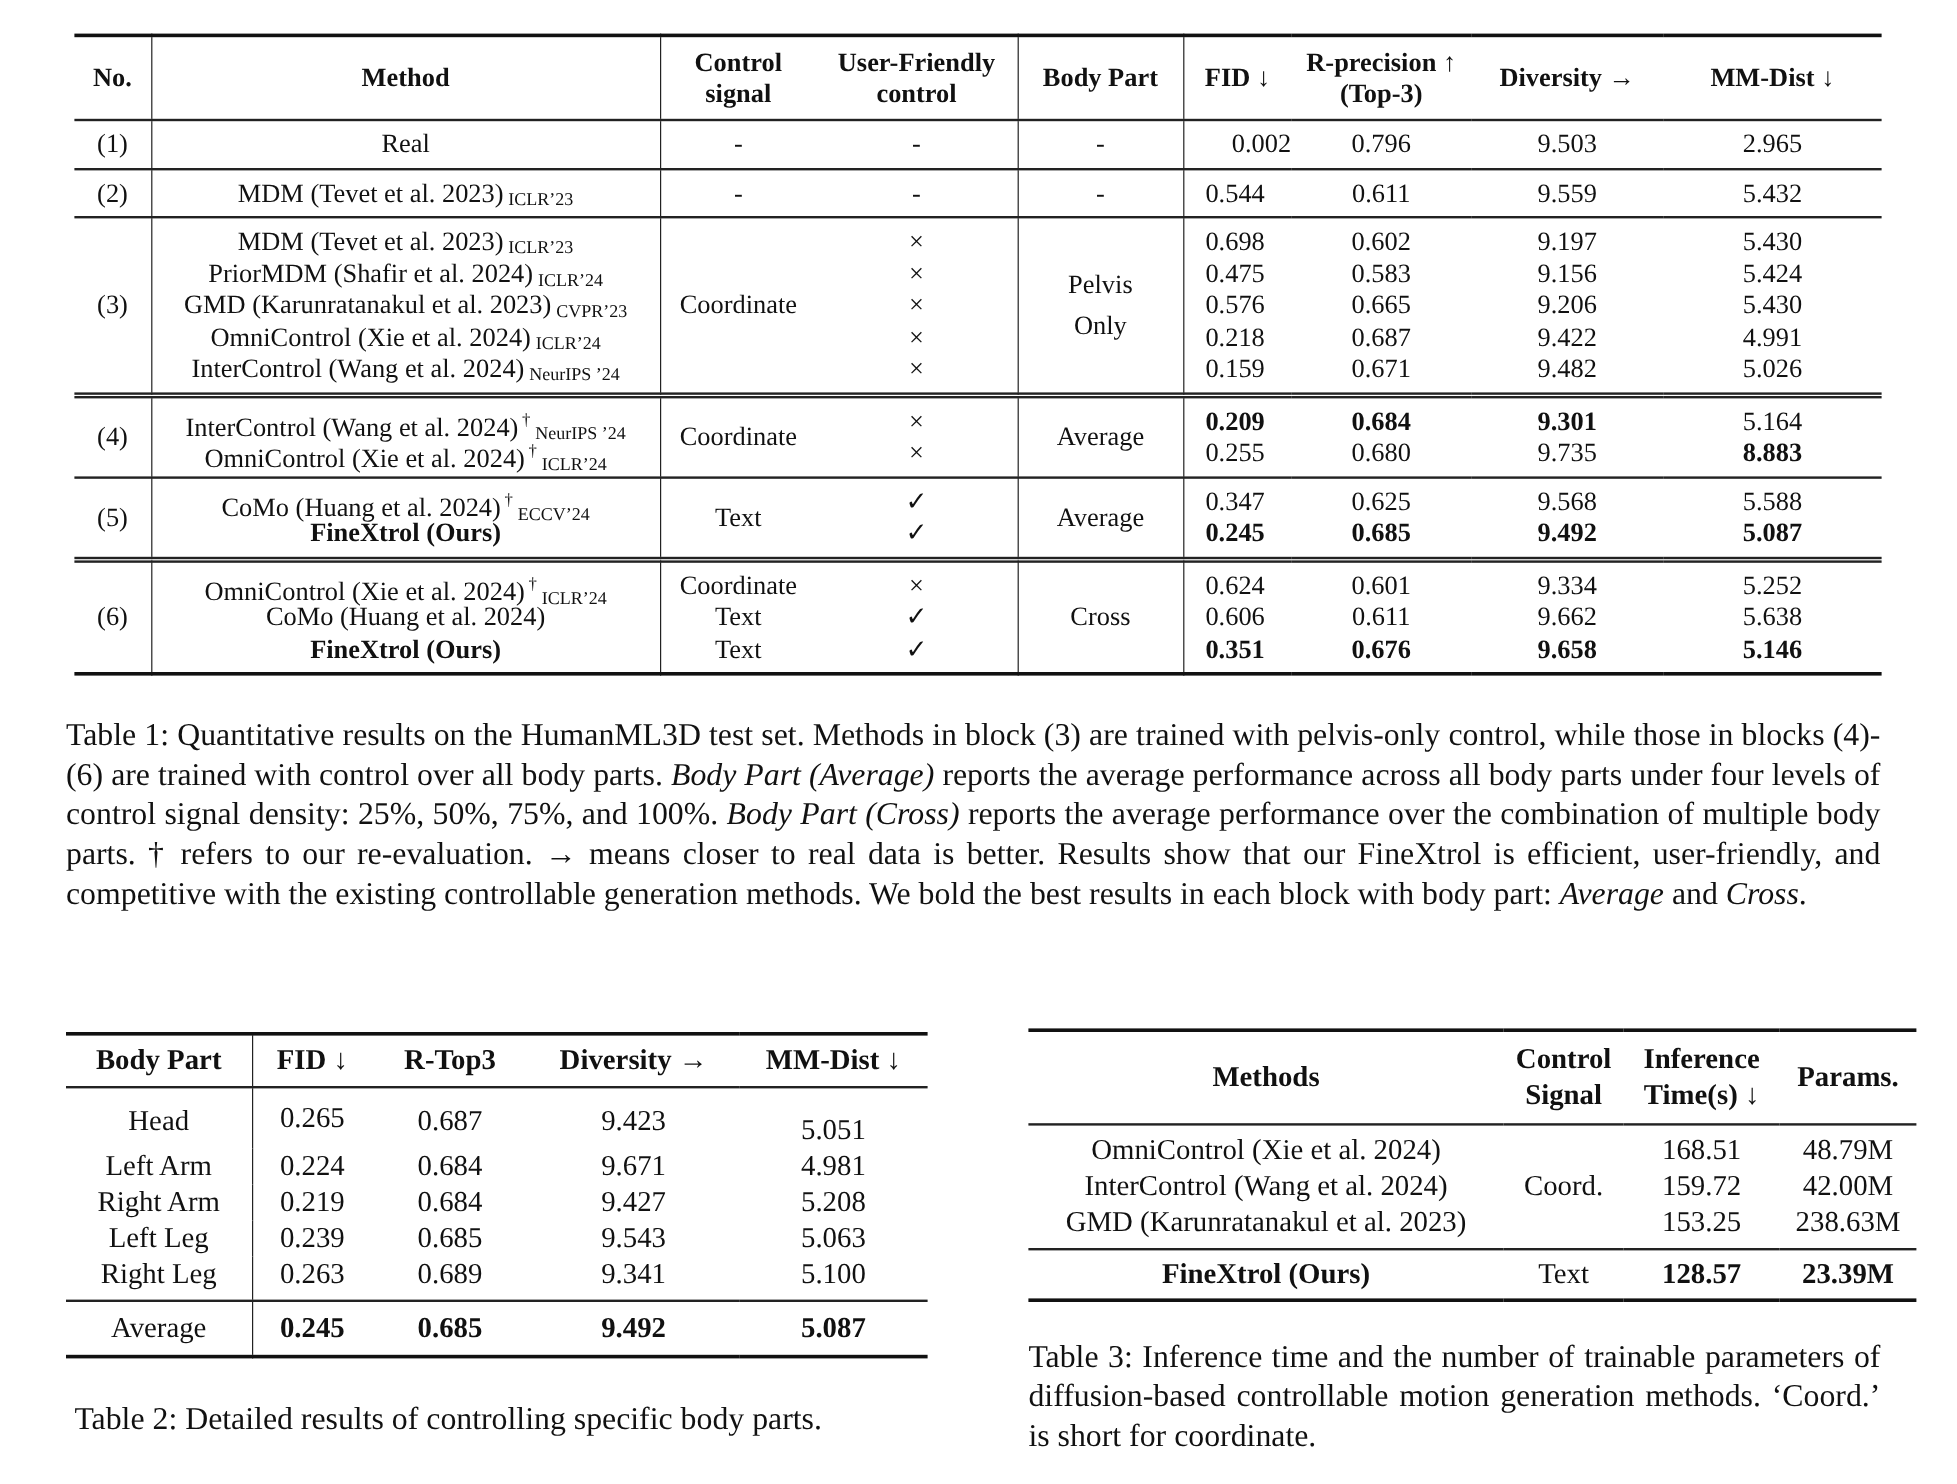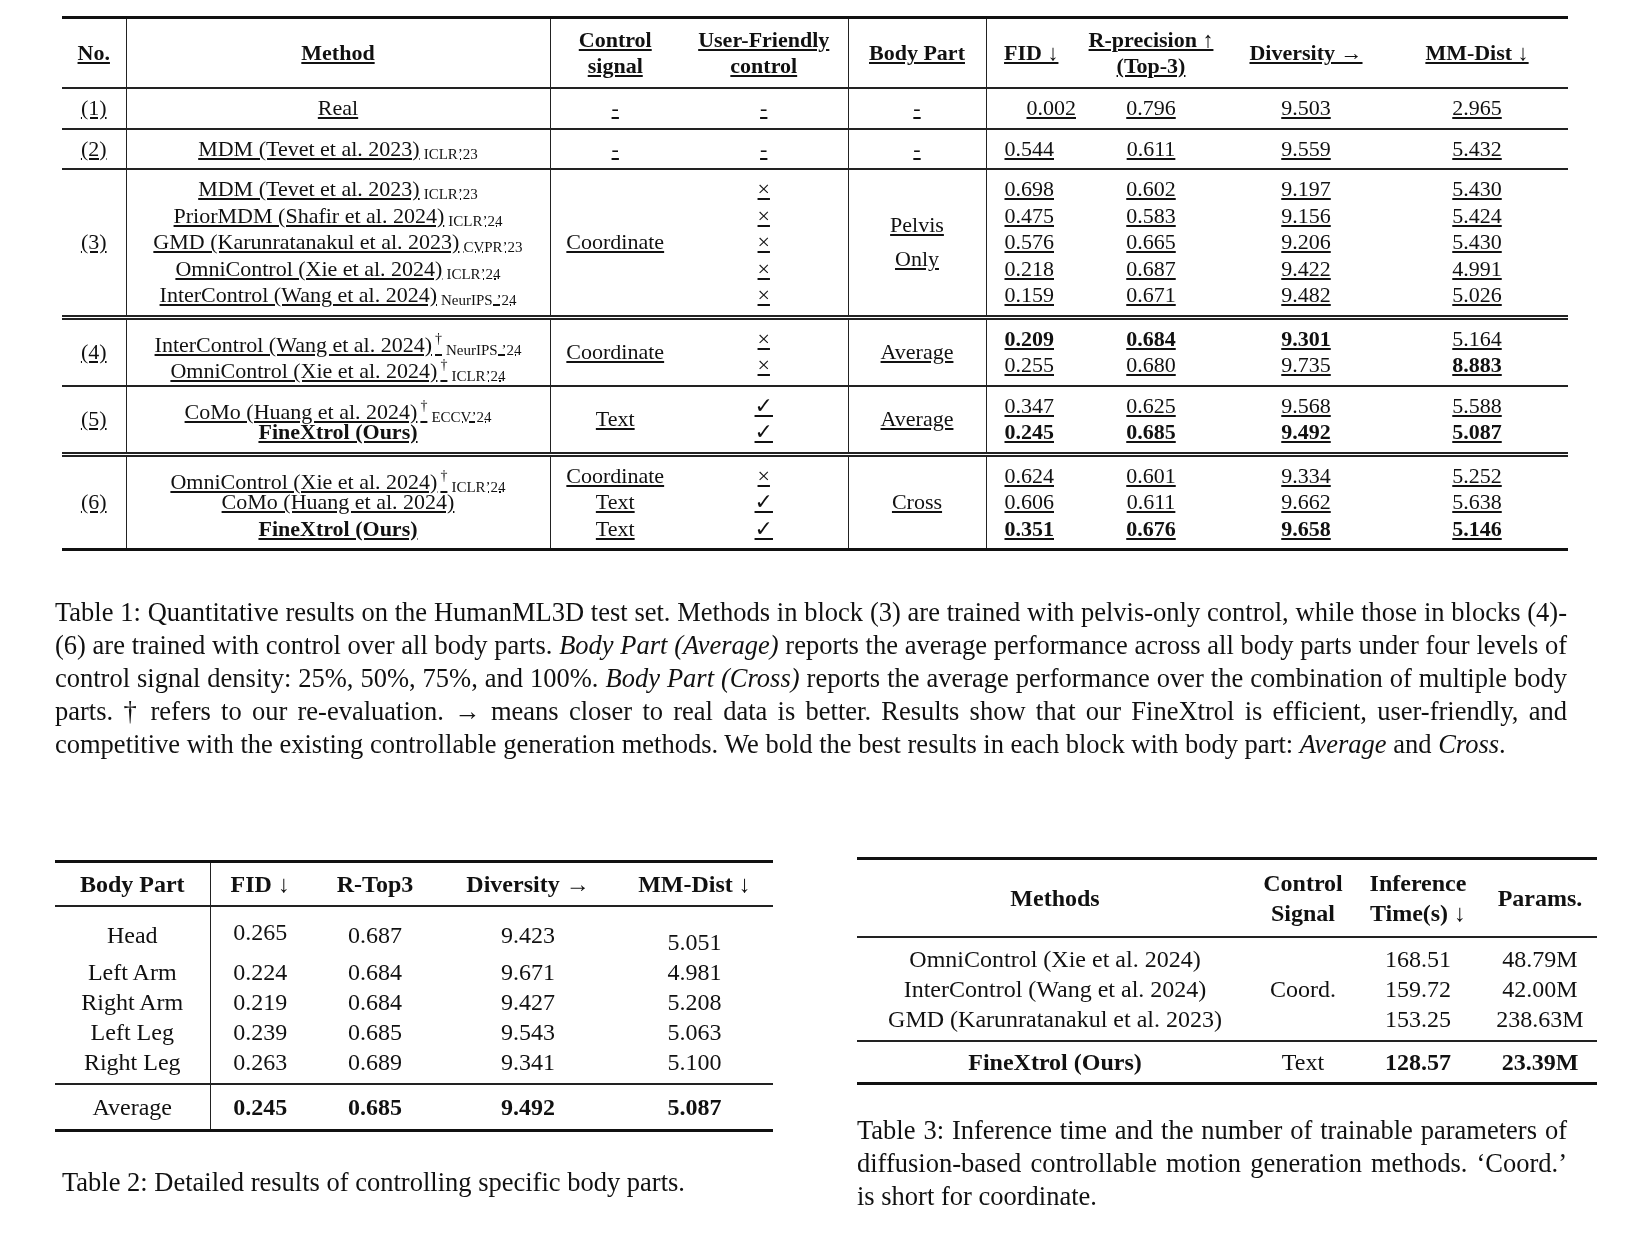--- a/index.html
+++ b/index.html
@@ -7,21 +7,21 @@
   .abs { position:absolute; }
   table { border-collapse:collapse; font-family:"Liberation Serif", serif; }
   td, th { padding:0; text-align:center; white-space:nowrap; }
   th { font-weight:bold; }
   .b { font-weight:bold; }
   .sub { font-size:15px; vertical-align:-3px; margin-left:4px; }
   .dag { font-size:14px; vertical-align:9px; margin-left:3px; }
   .vl { border-left:1.3px solid #222; }
 
   
-  #t1 { left:62px; top:16px; width:1506px; font-size:22px;text-decoration:underline; }
+  #t1 { left:62px; top:28px; width:1506px; font-size:22px; }
   #t1 .topline { border-top:3px solid #111; }
   #t1 thead th { height:68px; line-height:26px; font-size:22px; }
   #t1 .hsep { border-top:2px solid #222; }
   #t1 .dbl { border-top:5px double #222; }
   #t1 .bot { border-bottom:3px solid #111; }
   #t1 td { line-height:26.5px; }
   .cell-stack div { height:26.5px; line-height:26.5px; }
 
   
   #t2 { left:55px; top:860px; width:718px; font-size:24px; }

